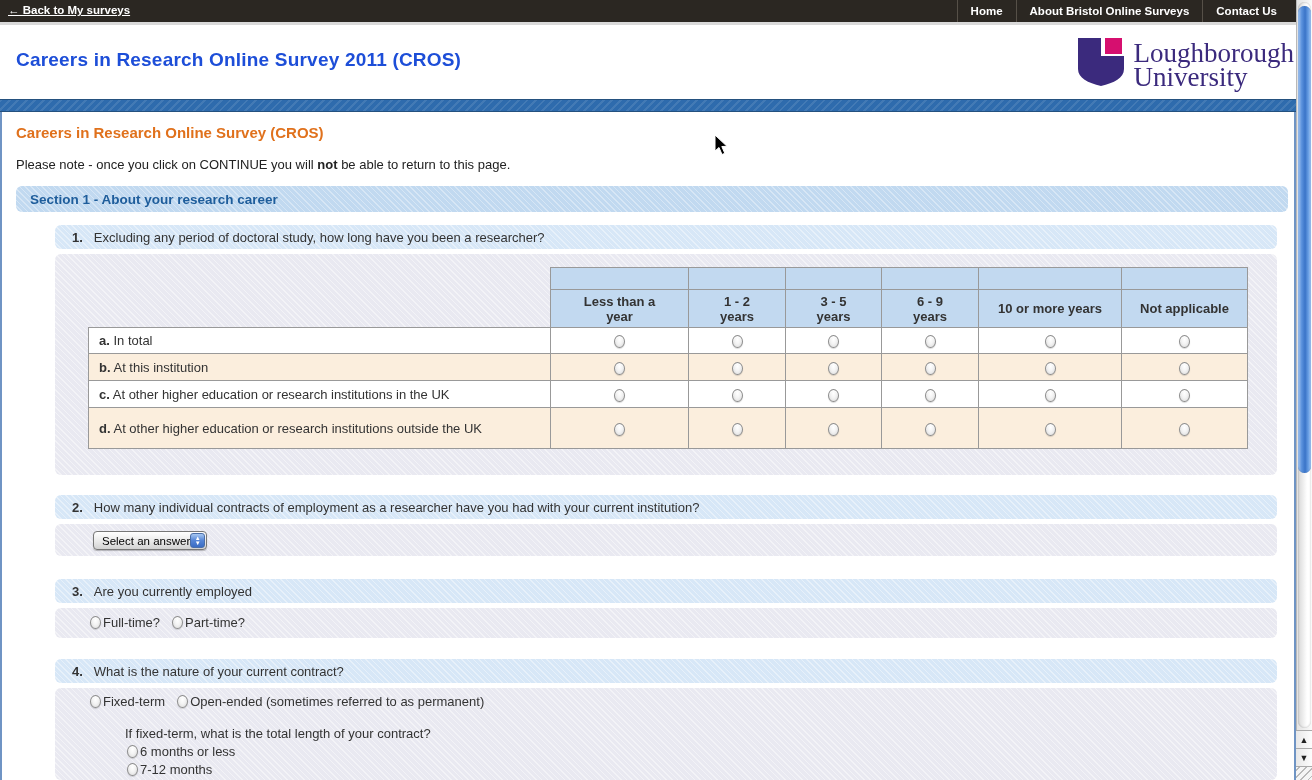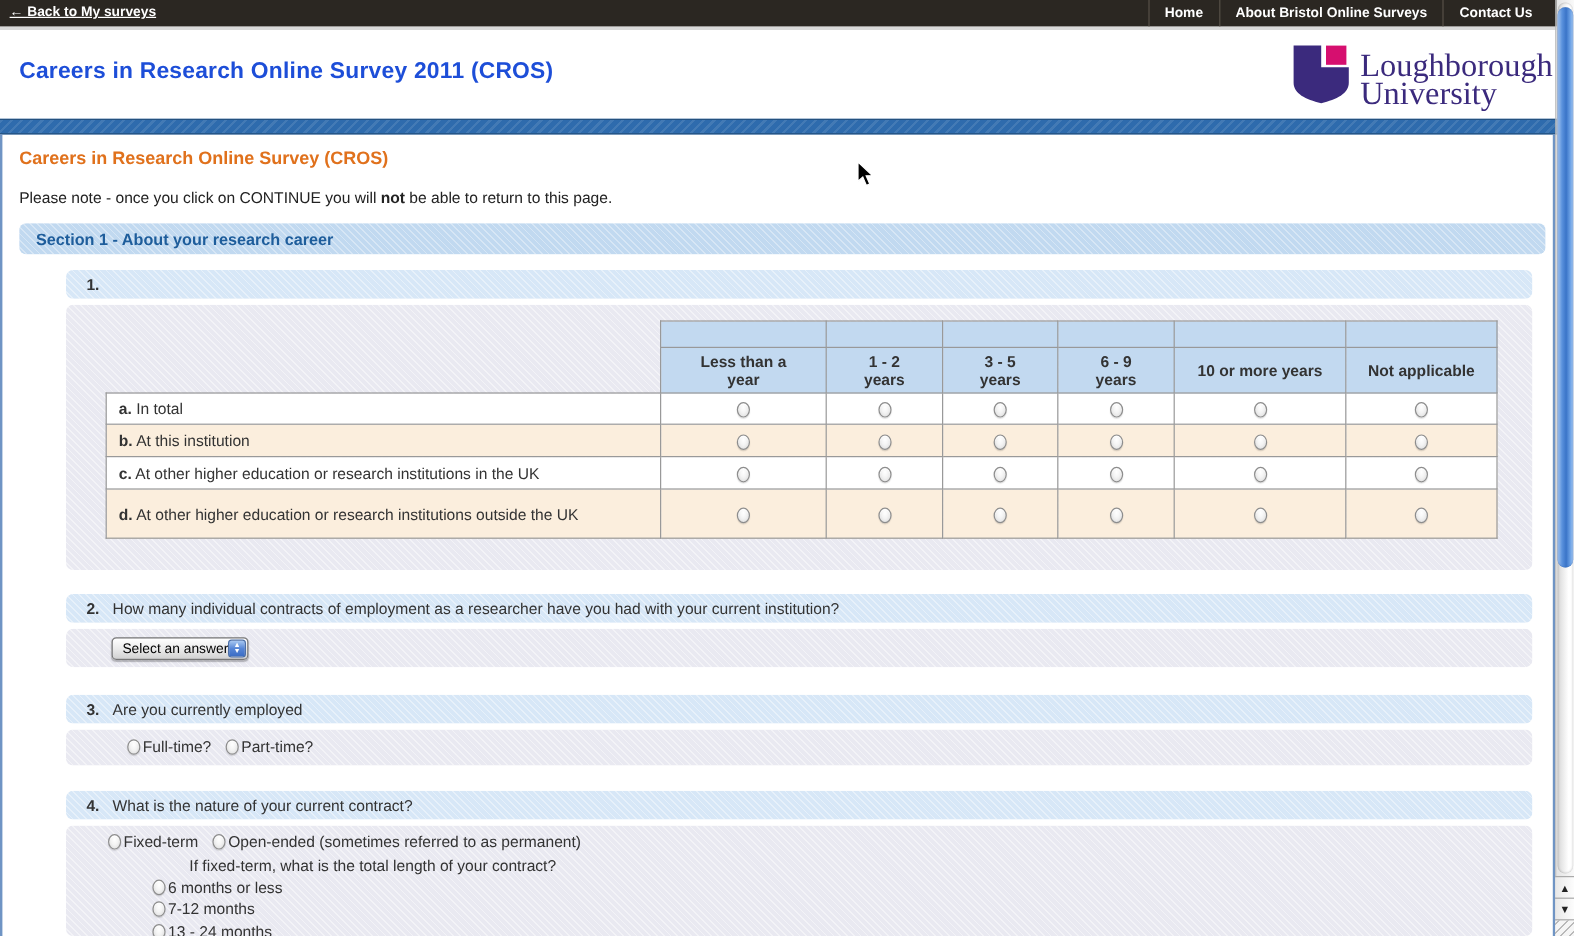--- a/index.html
+++ b/index.html
@@ -127,24 +127,24 @@
     background:linear-gradient(#a8c8f2, #5585d6 50%, #3a6cc4);
     border:1px solid #4a6ea8;
     display:flex; flex-direction:column; align-items:center; justify-content:center;
     color:#fff; font-size:6px; line-height:4.5px;
   }
 
   
   .opt-row { display:flex; align-items:center; font-size:13px; color:#333; }
   .opt-row .radio { margin-right:2px; }
   .opt-label { margin-right:12px; }
-  #q3-body .opt-row { position:absolute; left:51px; top:7px;justify-content:space-between; }
+  #q3-body .opt-row { position:absolute; left:35px; top:7px;justify-content:space-between; }
   .q4-stack { position:absolute; left:35px; top:4px; }
   .q4-stack .opt-row { height:18px; margin-bottom:2px; }
-  .subq { font-size:13px; color:#333; margin:4px 0 1px 35px;text-align:center; }
+  .subq { font-size:13px; color:#333; margin:16px 0 1px 35px; }
   .sub-opt { display:flex; align-items:center; font-size:13px; margin-left:37px; height:18.5px; }
   .sub-opt .radio { margin-right:2px; }
 
   
   .scrollbar {
     position:absolute; right:0; top:0; width:16px; height:780px;
     background:linear-gradient(90deg,#e3e3e3,#fafafa);
     border-left:1px solid #b8b8b8; z-index:10;
   }
   .sb-channel {
@@ -210,20 +210,21 @@
 
 <div class="page-title">Careers in Research Online Survey (CROS)</div>
 <div class="note"><span>Please note - once you click on CONTINUE you will </span><b>not</b><span> be able to return to this page.</span></div>
 
 <div class="section-bar">
   <span class="section-title">Section 1 - About your research career</span>
 </div>
 
 <div class="qhead" id="q1-head">
   <span class="qnum">1.</span>
+  <span>Excluding any period of doctoral study, how long have you been a researcher?</span>
 </div>
 <div class="qbody" id="q1-body">
   <table class="grid-table">
     <colgroup>
       <col style="width:462px">
         <col style="width:138px">
         <col style="width:97px">
       <col style="width:96px">
         <col style="width:97px">
         <col style="width:143px">

